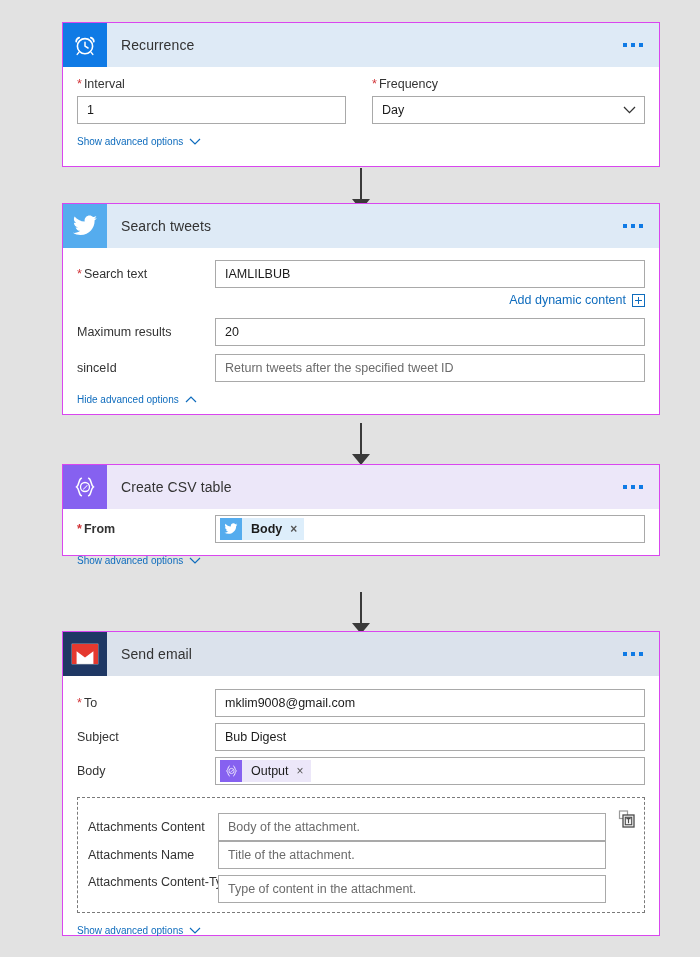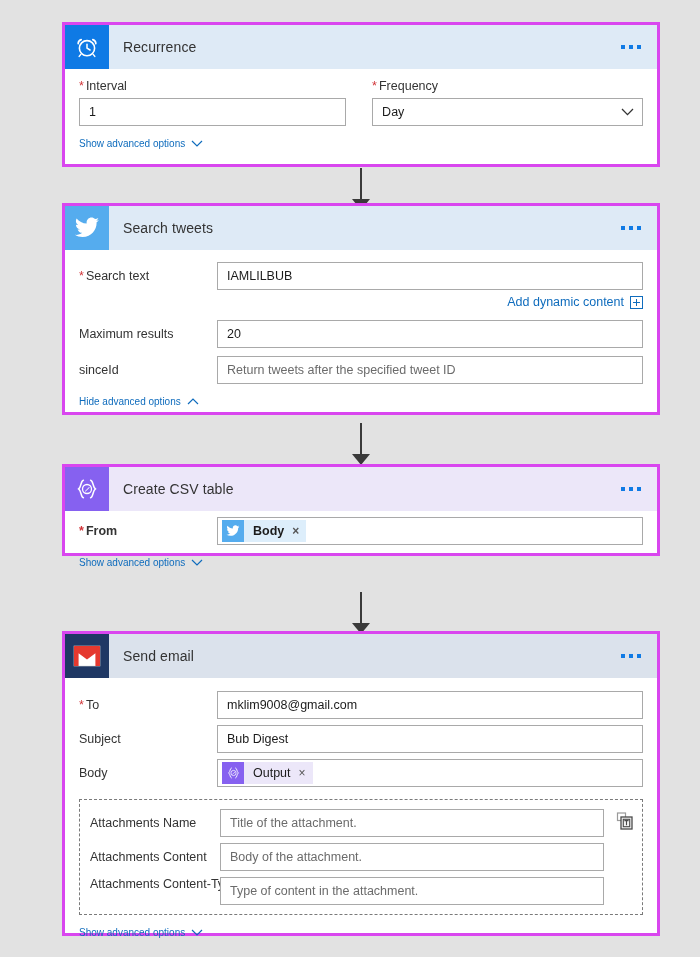--- a/index.html
+++ b/index.html
@@ -15,21 +15,21 @@
     width: 700px; height: 957px;
     background: #e2e2e2;
   }
 
   
   .card {
     position: absolute;
     left: 62px;
     width: 598px;
     background: #ffffff;
-    border: 3px solid #d946ef;
+    border: 1px solid #d946ef;
   }
   .card-header {
     display: flex;
     align-items: center;
     height: 44px;
     position: relative;
   }
   .card-header.blue   { background: #deeaf6; }
   .card-header.purple { background: #ece7f9; }
   .card-header.navy   { background: #dbe2ec; }
@@ -417,33 +417,33 @@
               <span class="chip-txt csv">
                 <span>Output</span>
                 <span class="chip-x">×</span>
               </span>
             </span>
           </div>
         </div>
       </div>
 
       <div class="attach-group">
+        <div class="row" style="margin-top:6px;">
+          <div class="lbl field-label" style="width:130px;flex:0 0 130px;">Attachments Content</div>
+          <div class="ctl" style="padding-right:28px;">
+            <div class="tbox ph">
+              <span>Body of the attachment.</span>
+            </div>
+          </div>
+        </div>
         <div class="row">
           <div class="lbl field-label" style="width:130px;flex:0 0 130px;">Attachments Name</div>
           <div class="ctl" style="padding-right:28px;">
             <div class="tbox ph">
               <span>Title of the attachment.</span>
-            </div>
-          </div>
-        </div>
-        <div class="row" style="margin-top:6px;">
-          <div class="lbl field-label" style="width:130px;flex:0 0 130px;">Attachments Content</div>
-          <div class="ctl" style="padding-right:28px;">
-            <div class="tbox ph">
-              <span>Body of the attachment.</span>
             </div>
           </div>
         </div>
         <div class="row" style="margin-top:6px;align-items:flex-start;">
           <div class="lbl field-label" style="width:130px;flex:0 0 130px;line-height:15px;padding-top:0;">Attachments Content-Type</div>
           <div class="ctl" style="padding-right:28px;">
             <div class="tbox ph">
               <span>Type of content in the attachment.</span>
             </div>
           </div>

